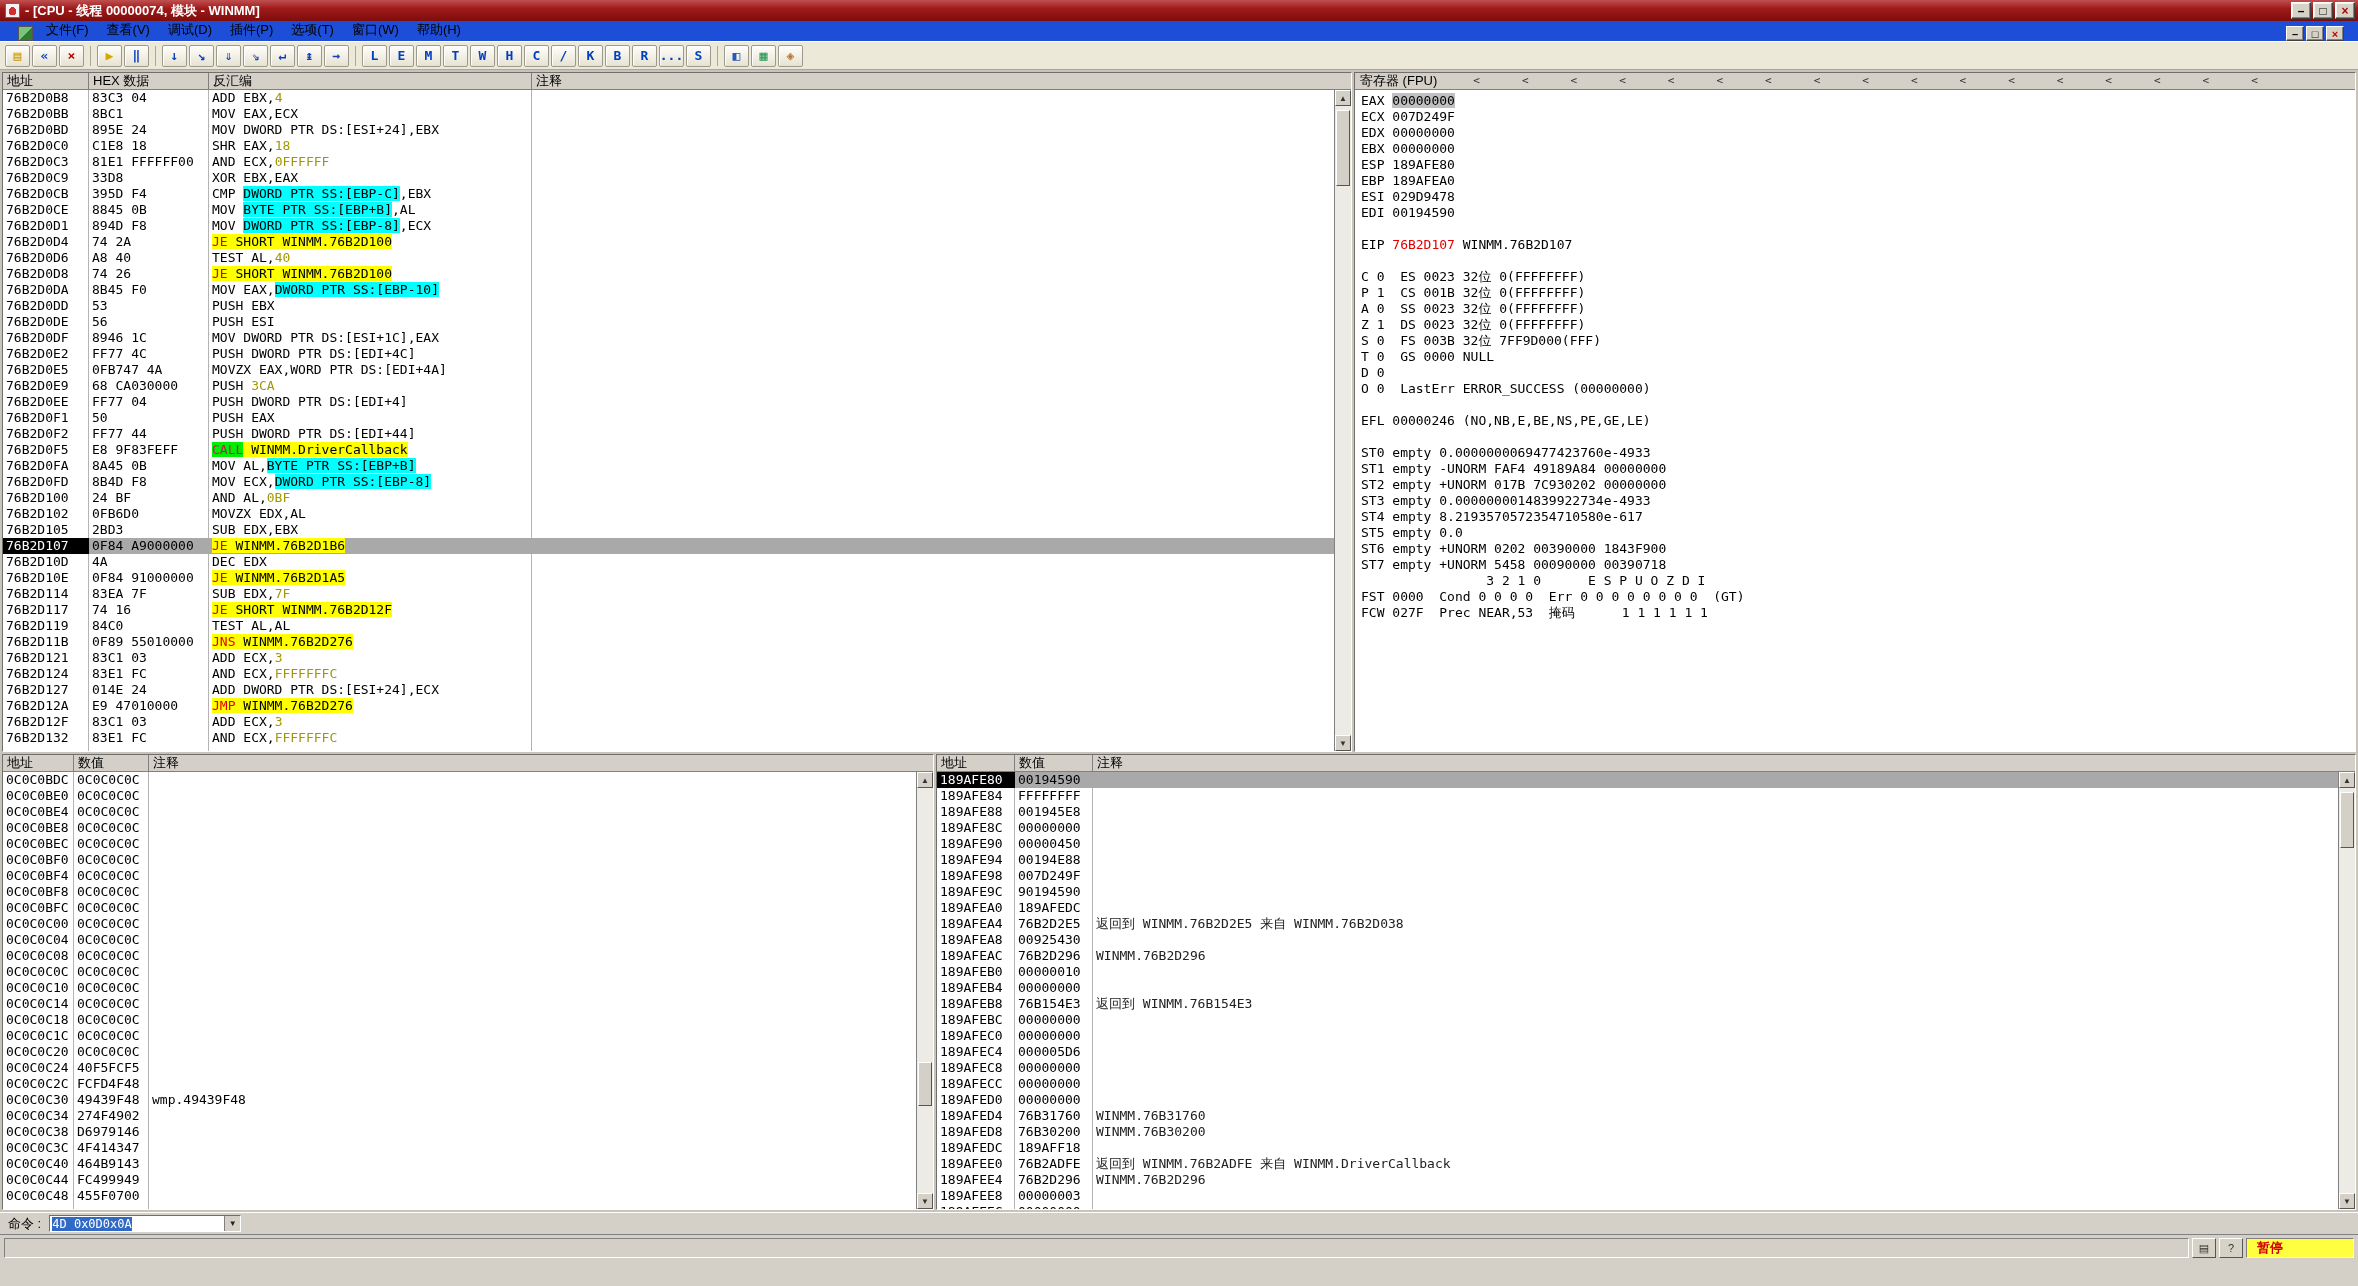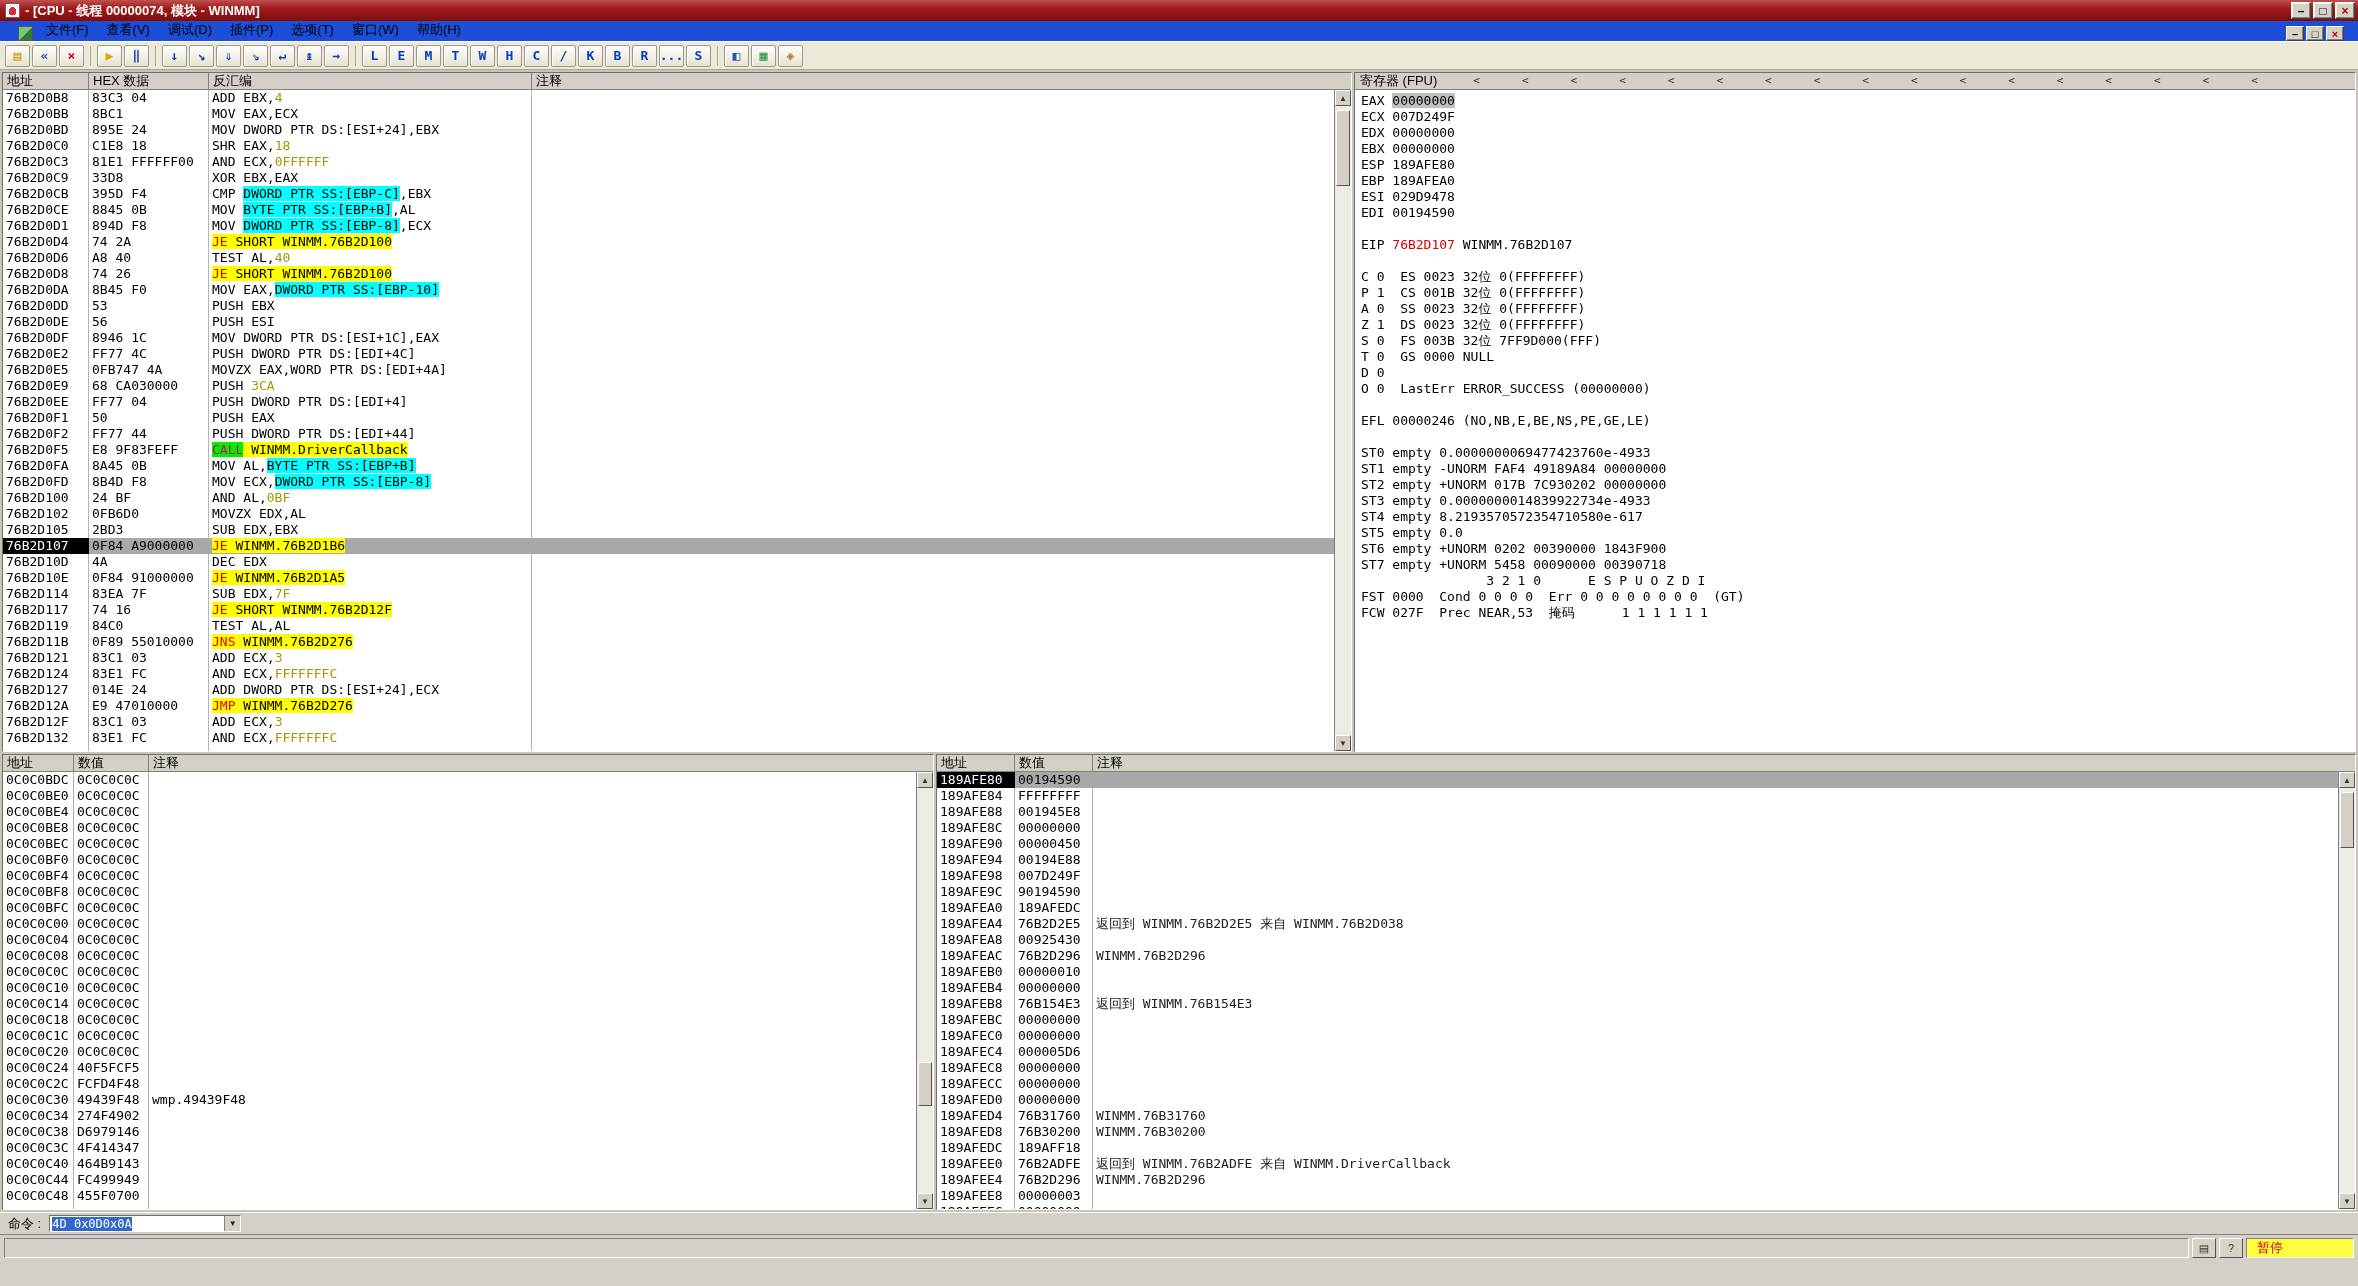--- a/index.html
+++ b/index.html
@@ -106,21 +106,21 @@
   .combo-sel{background:#316AC5;color:#FFF;font-family:"DejaVu Sans Mono",monospace;font-size:12px;white-space:pre}
   .combo-btn{width:16px;background:#D4D0C8;border-left:1px solid #808080;
     display:flex;align-items:center;justify-content:center;font-size:8px;color:#222}
 
   
   .statusbar{position:absolute;left:0;top:1234px;width:100%;height:27px;background:#D4D0C8;
     border-top:1px solid #808080;display:flex;align-items:center;padding:0 4px;gap:3px}
   .st-left{flex:1;height:20px;border:1px solid;border-color:#808080 #FFF #FFF #808080}
   .st-btn{width:24px;height:20px;background:#D6D2C6;border:1px solid;border-color:#FFF #555 #555 #FFF;
     display:flex;align-items:center;justify-content:center;font-size:11px;color:#333}
-  .paused{width:108px;height:20px;background:#FFFF40;color:#D00000;font-weight:normal;font-size:13px;
+  .paused{width:108px;height:20px;background:#FFFF40;color:#D00000;font-weight:bold;font-size:13px;
     border:1px solid;border-color:#808080 #FFF #FFF #808080;display:flex;align-items:center;padding-left:10px}
 
   
   .taskbar{position:absolute;left:0;top:1298px;width:100%;height:25px;
     background:linear-gradient(180deg,#3A74E8 0%,#2159D6 8%,#1941A5 85%,#1E49B5 100%);
     display:flex;align-items:center}
   .start{height:25px;padding:0 14px 0 7px;display:flex;align-items:center;gap:5px;
     background:linear-gradient(180deg,#7CC969 0%,#3D9834 45%,#2E7D28 100%);
     border-radius:0 11px 11px 0;box-shadow:1px 0 3px rgba(0,0,0,.5),inset 0 1px 1px #B4E8A4;
     color:#FFF;font-weight:bold;font-style:italic;font-size:15px;text-shadow:1px 1px 1px #1C4F18}

